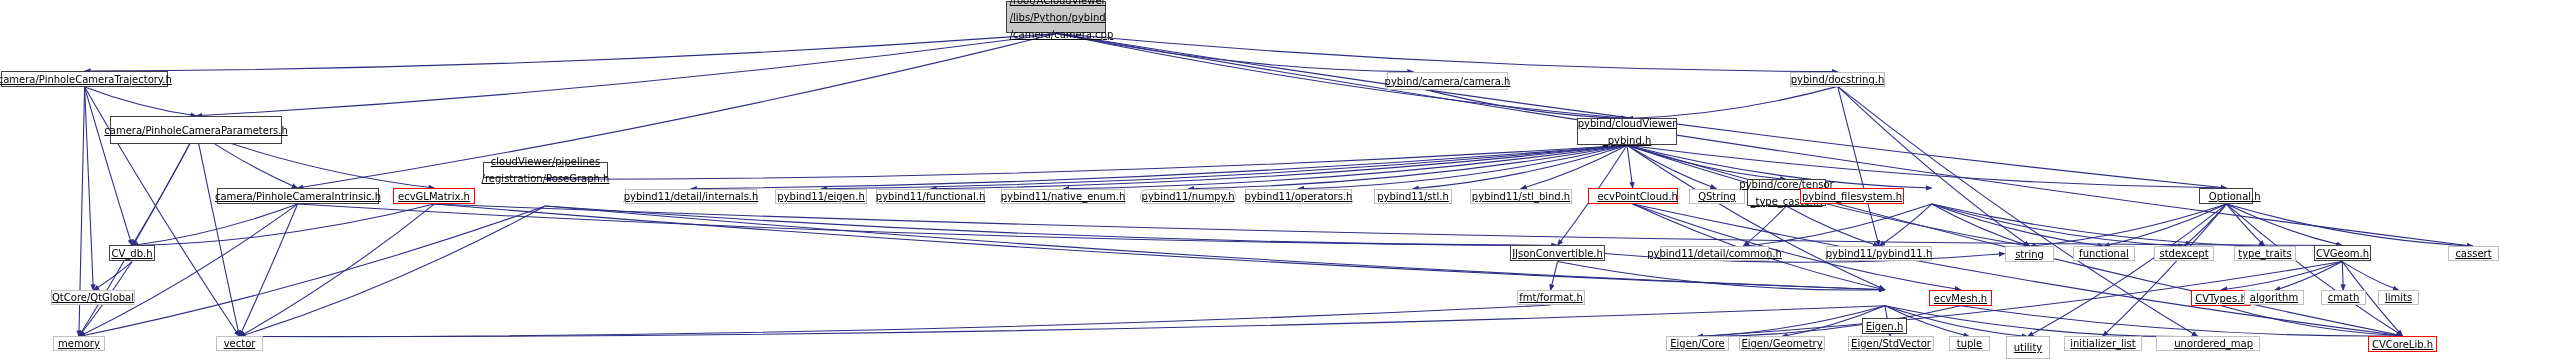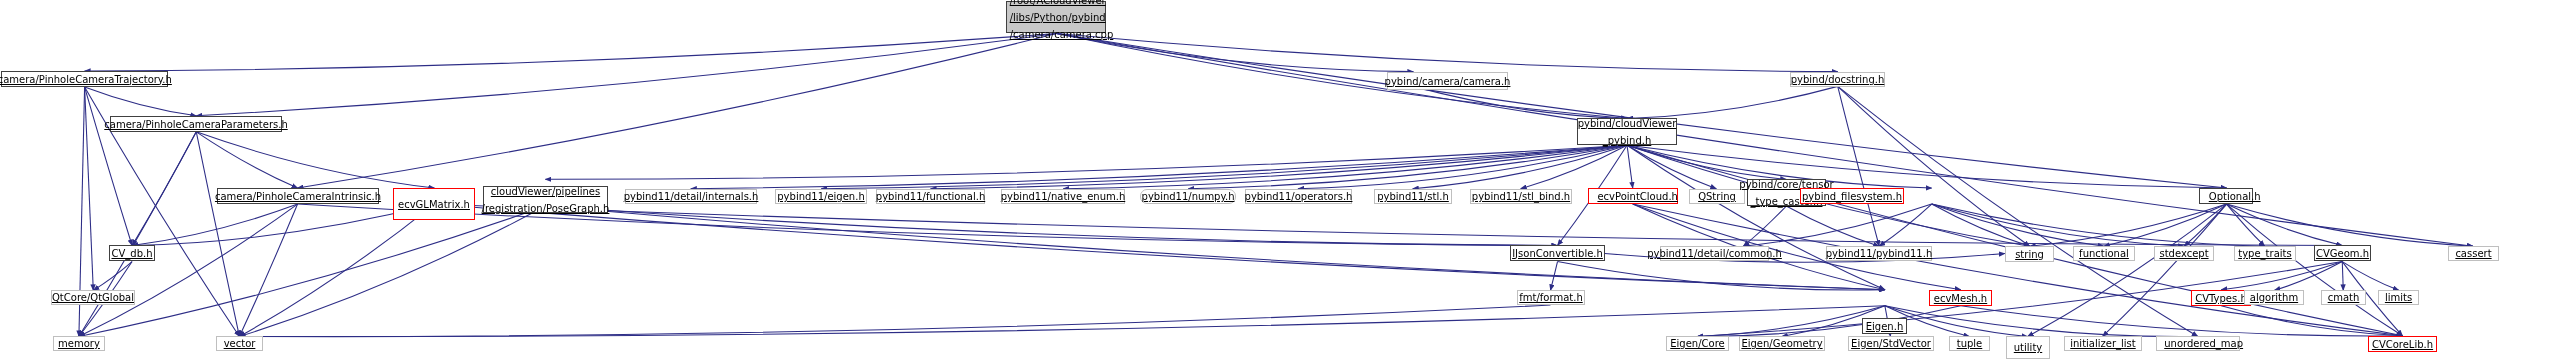--- a/index.html
+++ b/index.html
@@ -140,26 +140,26 @@
         <path d="M3321.5,457 Q3457,495.76 3592.5,502"></path>
         <path d="M2318.5,456 Q1338.25,505.5 358,503"></path>
       </g>
   </svg>
 <div class="node root" style="left: 1006px; top: 1.3px; width: 100px; height: 32px;">/root/ACloudViewer
 /libs/Python/pybind
 /camera/camera.cpp</div>
     <div class="node solid" style="left: 1.3px; top: 71px; width: 167px; height: 16px;">camera/PinholeCameraTrajectory.h</div>
     <div class="node plain" style="left: 1353px; top: 72px; width: 121px; height: 18px; margin-left: 34px;">pybind/camera/camera.h</div>
     <div class="node plain" style="left: 1790px; top: 72px; width: 95px; height: 14.7px;">pybind/docstring.h</div>
-    <div class="node solid" style="left: 110px; top: 116px; width: 172px; height: 16px;">camera/PinholeCameraParameters.h</div>
+    <div class="node solid" style="left: 110px; top: 116px; width: 172px; height: 28px;">camera/PinholeCameraParameters.h</div>
     <div class="node solid" style="left: 1577px; top: 118px; width: 100px; height: 27px;">pybind/cloudViewer
 _pybind.h</div>
     <div class="node solid" style="left: 217px; top: 188px; width: 162px; height: 16px;">camera/PinholeCameraIntrinsic.h</div>
-    <div class="node red" style="left: 393px; top: 188px; width: 82px; height: 32px;">ecvGLMatrix.h</div>
-    <div class="node solid" style="left: 483px; top: 186px; width: 125px; height: 27px;">cloudViewer/pipelines
+    <div class="node red" style="left: 393px; top: 188px; width: 82px; height: 16px;">ecvGLMatrix.h</div>
+    <div class="node solid" style="left: 483px; top: 162px; width: 125px; height: 16px;">cloudViewer/pipelines
 /registration/PoseGraph.h</div>
     <div class="node plain" style="left: 625px; top: 189px; width: 132px; height: 14.7px;">pybind11/detail/internals.h</div>
     <div class="node plain" style="left: 775px; top: 189px; width: 92px; height: 14.7px;">pybind11/eigen.h</div>
     <div class="node plain" style="left: 876px; top: 189px; width: 109px; height: 14.7px; text-align: right;">pybind11/functional.h</div>
     <div class="node plain" style="left: 1001px; top: 189px; width: 124px; height: 14.7px;">pybind11/native_enum.h</div>
     <div class="node plain" style="left: 1140px; top: 189px; width: 96px; height: 14.7px; border-radius: 7px;">pybind11/numpy.h</div>
     <div class="node plain" style="left: 1245px; top: 189px; width: 107px; height: 14.7px;">pybind11/operators.h</div>
     <div class="node plain" style="left: 1374px; top: 189px; width: 78px; height: 14.7px;">pybind11/stl.h</div>
     <div class="node plain" style="left: 1470px; top: 189px; width: 102px; height: 14.7px;">pybind11/stl_bind.h</div>
     <div class="node red" style="left: 1588px; top: 188px; width: 90px; height: 16px; padding-left: 12px;">ecvPointCloud.h</div>
@@ -187,16 +187,16 @@
     <div class="node plain" style="left: 2321px; top: 290px; width: 45px; height: 14.7px;">cmath</div>
     <div class="node plain" style="left: 2378px; top: 290px; width: 41px; height: 14.7px;">limits</div>
     <div class="node plain" style="left: 53px; top: 336px; width: 52px; height: 14.7px;">memory</div>
     <div class="node plain" style="left: 216px; top: 336px; width: 47px; height: 14.7px;">vector</div>
     <div class="node plain" style="left: 1666px; top: 336px; width: 63px; height: 14.7px;">Eigen/Core</div>
     <div class="node plain" style="left: 1739px; top: 336px; width: 86px; height: 14.7px;">Eigen/Geometry</div>
     <div class="node plain" style="left: 1848px; top: 336px; width: 86px; height: 14.7px;">Eigen/StdVector</div>
     <div class="node plain" style="left: 1949px; top: 336px; width: 41px; height: 14.7px;">tuple</div>
     <div class="node plain" style="left: 2006px; top: 336px; width: 44px; height: 23px;">utility</div>
     <div class="node plain" style="left: 2064px; top: 336px; width: 78px; height: 14.7px;">initializer_list</div>
-    <div class="node plain" style="left: 2156px; top: 336px; width: 84px; height: 14.7px; padding-left: 14px;">unordered_map</div>
+    <div class="node plain" style="left: 2156px; top: 336px; width: 104px; height: 14.7px; padding-left: 14px;">unordered_map</div>
     <div class="node red" style="left: 2368px; top: 336px; width: 69px; height: 16px;">CVCoreLib.h</div>
   </div>
 
 
 </body></html>

